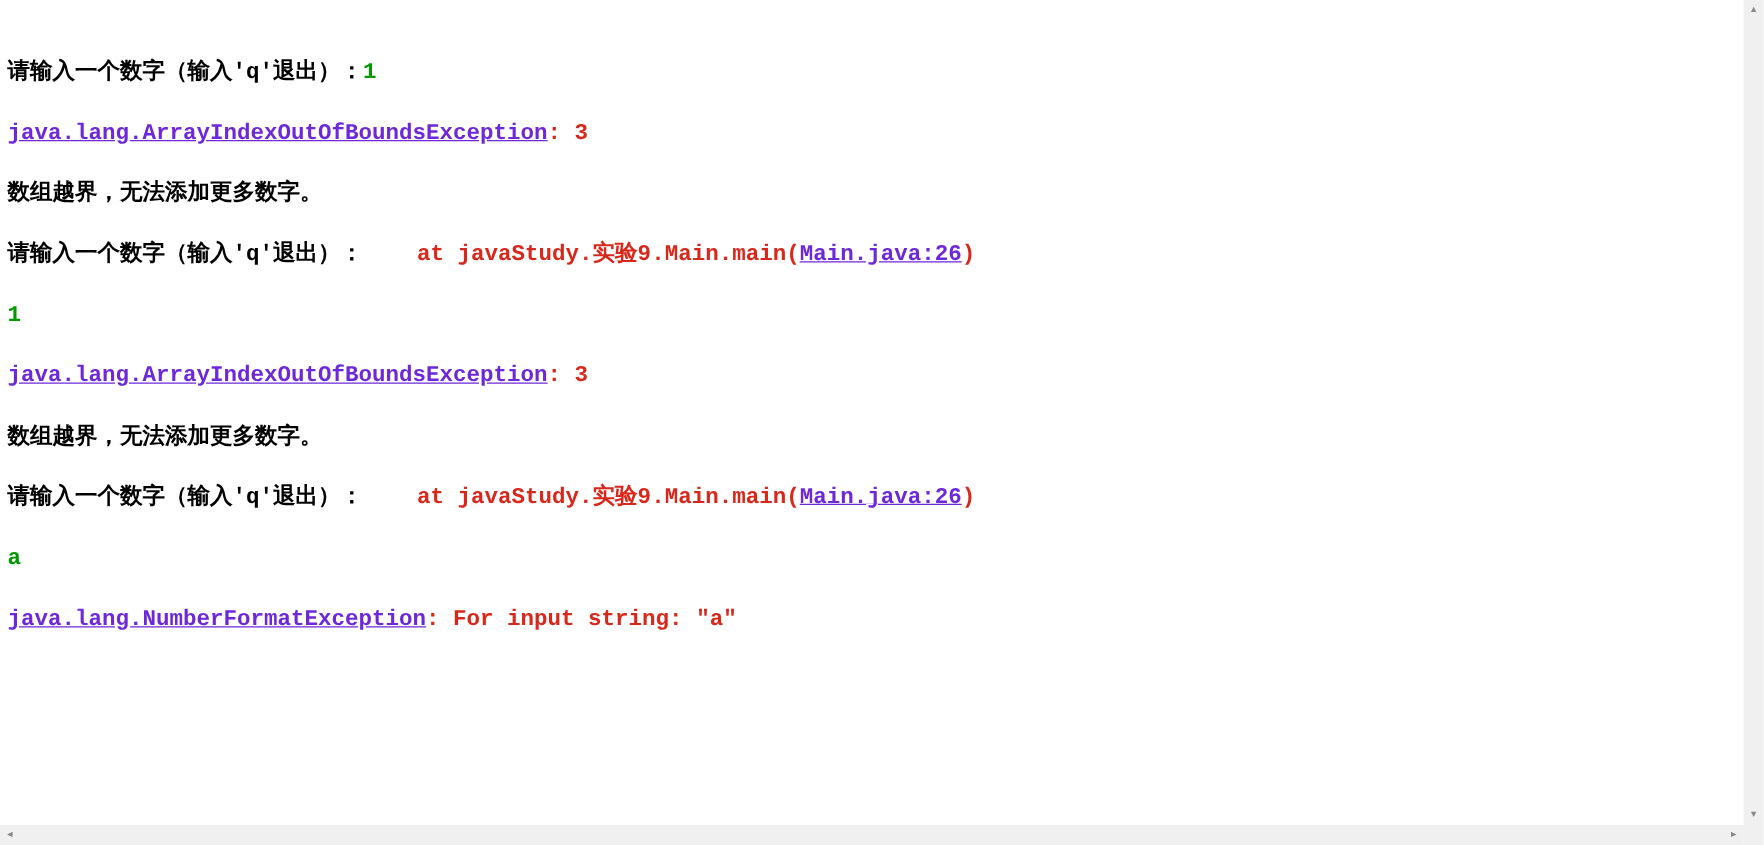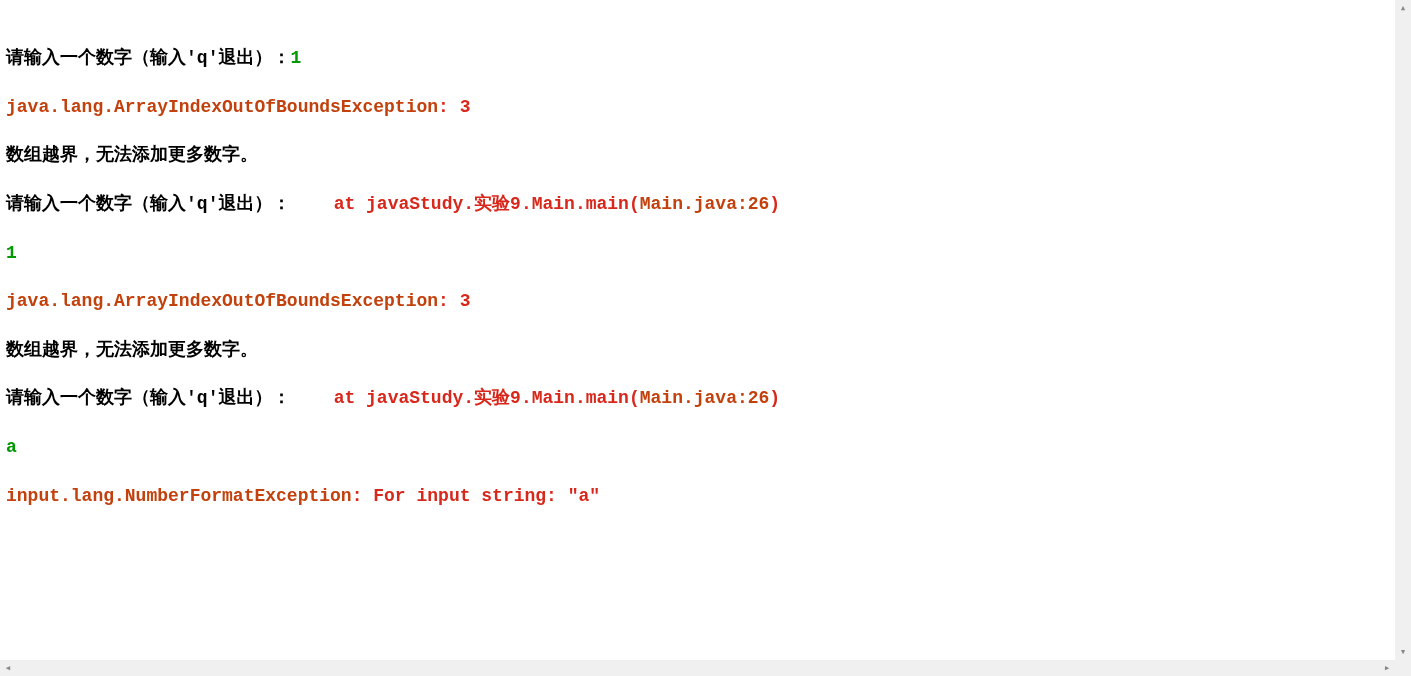--- a/index.html
+++ b/index.html
@@ -26,21 +26,22 @@
     overflow: hidden;
     margin-top: 22px;
   }
   .line {
     display: block;
   }
   .black { color: #000000; }
   .green { color: #009a00; }
   .red { color: #d8271b; }
   .blue-link {
-    color: #c2410c;
+    color: #6d28d9;
+    text-decoration: underline;
   }
   .scroll-v {
     position: absolute;
     right: 0;
     top: 0;
     width: 16px;
     height: calc(100% - 16px);
     background: #f0f0f0;
     display: flex;
     flex-direction: column;
@@ -84,21 +85,21 @@
 <div class="console">
 <span class="line"><span class="black">请输入一个数字（输入'</span><span class="black">q</span><span class="black">'退出）：</span><span class="green">1</span></span>
 <span class="line"><span class="blue-link">java.lang.ArrayIndexOutOfBoundsException</span><span class="red">: </span><span class="red">3</span></span>
 <span class="line black">数组越界，无法添加更多数字。</span>
 <span class="line"><span class="black">请输入一个数字（输入'</span><span class="black">q</span><span class="black">'退出）：</span><span class="red">    at </span><span class="red">javaStudy.</span><span class="red">实验9</span><span class="red">.Main.main(</span><span class="blue-link">Main.java:26</span><span class="red">)</span></span>
 <span class="line green">1</span>
 <span class="line"><span class="blue-link">java.lang.ArrayIndexOutOfBoundsException</span><span class="red">: </span><span class="red">3</span></span>
 <span class="line black">数组越界，无法添加更多数字。</span>
 <span class="line"><span class="black">请输入一个数字（输入'</span><span class="black">q</span><span class="black">'退出）：</span><span class="red">    at </span><span class="red">javaStudy.</span><span class="red">实验9</span><span class="red">.Main.main(</span><span class="blue-link">Main.java:26</span><span class="red">)</span></span>
 <span class="line green">a</span>
-<span class="line"><span class="blue-link">input.lang.NumberFormatException</span><span class="red">: </span><span class="red">For input string: "a"</span></span>
+<span class="line"><span class="blue-link">java.lang.NumberFormatException</span><span class="red">: </span><span class="red">For input string: "a"</span></span>
 
 
 
 
 
 </div>
 
 <div class="scroll-v">
   <span class="sb-arrow">▴</span>
   <span class="sb-arrow">▾</span>

